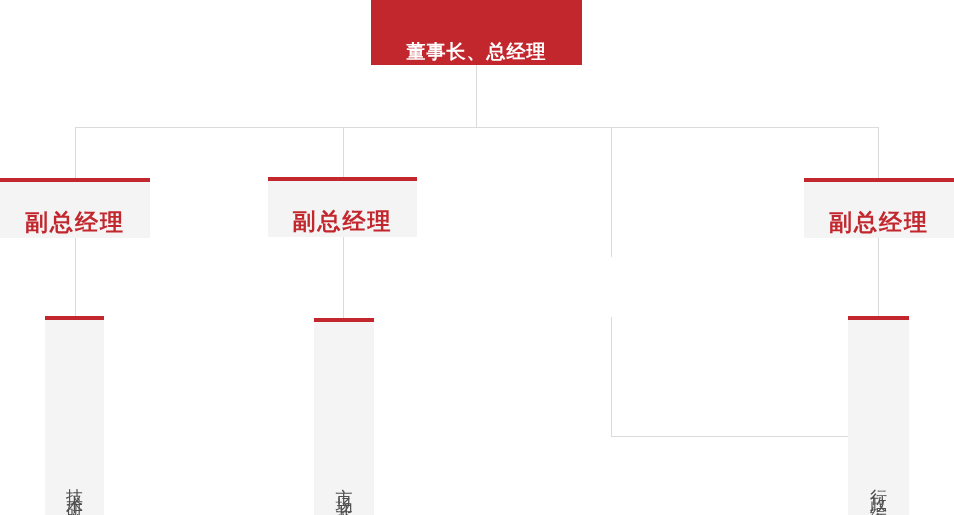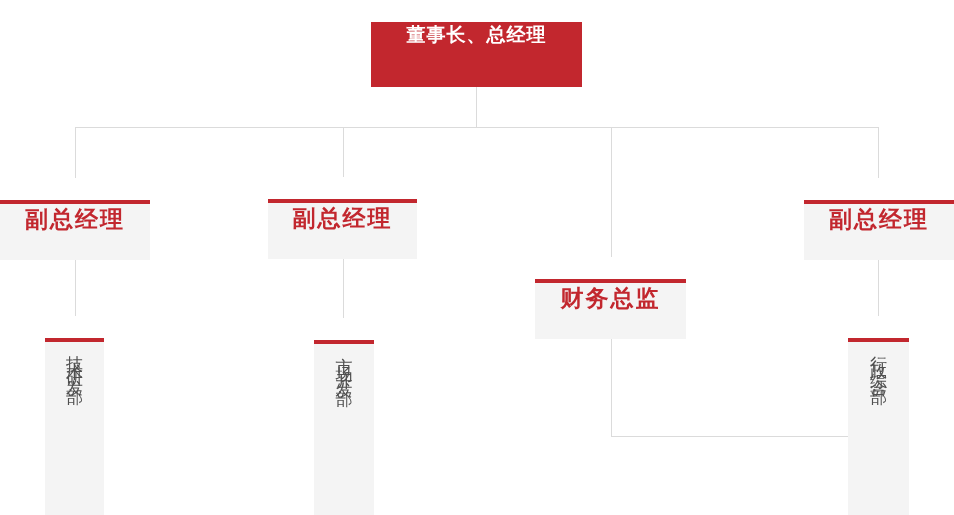--- a/index.html
+++ b/index.html
@@ -18,24 +18,23 @@
     height:515px;
     background:#ffffff;
     overflow:hidden;
   }
   .line{position:absolute;background:var(--line);}
   .line.v{width:1px;}
   .line.h{height:1px;}
   .node{
     position:absolute;
     display:flex;
-    align-items:flex-start;
+    align-items:flex-end;
     justify-content:center;
     text-align:center;
-    margin-top:22px;
   }
   .node.root{
     background:var(--accent);
     color:var(--root-text);
     font-weight:bold;
     font-size:19px;
     letter-spacing:1px;
   }
   .node.manager{
     background:var(--node-bg);
@@ -82,23 +81,20 @@
   </div>
 
   <div class="node manager" style="left:0;top:178px;width:150px;height:60px">
     <span>副总经理</span>
   </div>
 
   <div class="node manager" style="left:268px;top:177px;width:149px;height:60px">
     <span>副总经理</span>
   </div>
 
-  <div class="node manager" style="left:535px;top:257px;width:151px;height:60px">
-    <span>财务总监</span>
-  </div>
 
   <div class="node manager" style="left:804px;top:178px;width:150px;height:60px">
     <span>副总经理</span>
   </div>
 
   <div class="node dept" style="left:45px;top:316px;width:59px;height:199px">
     <span class="vtext">技术研发部</span>
   </div>
 
   <div class="node dept" style="left:314px;top:318px;width:60px;height:197px">

